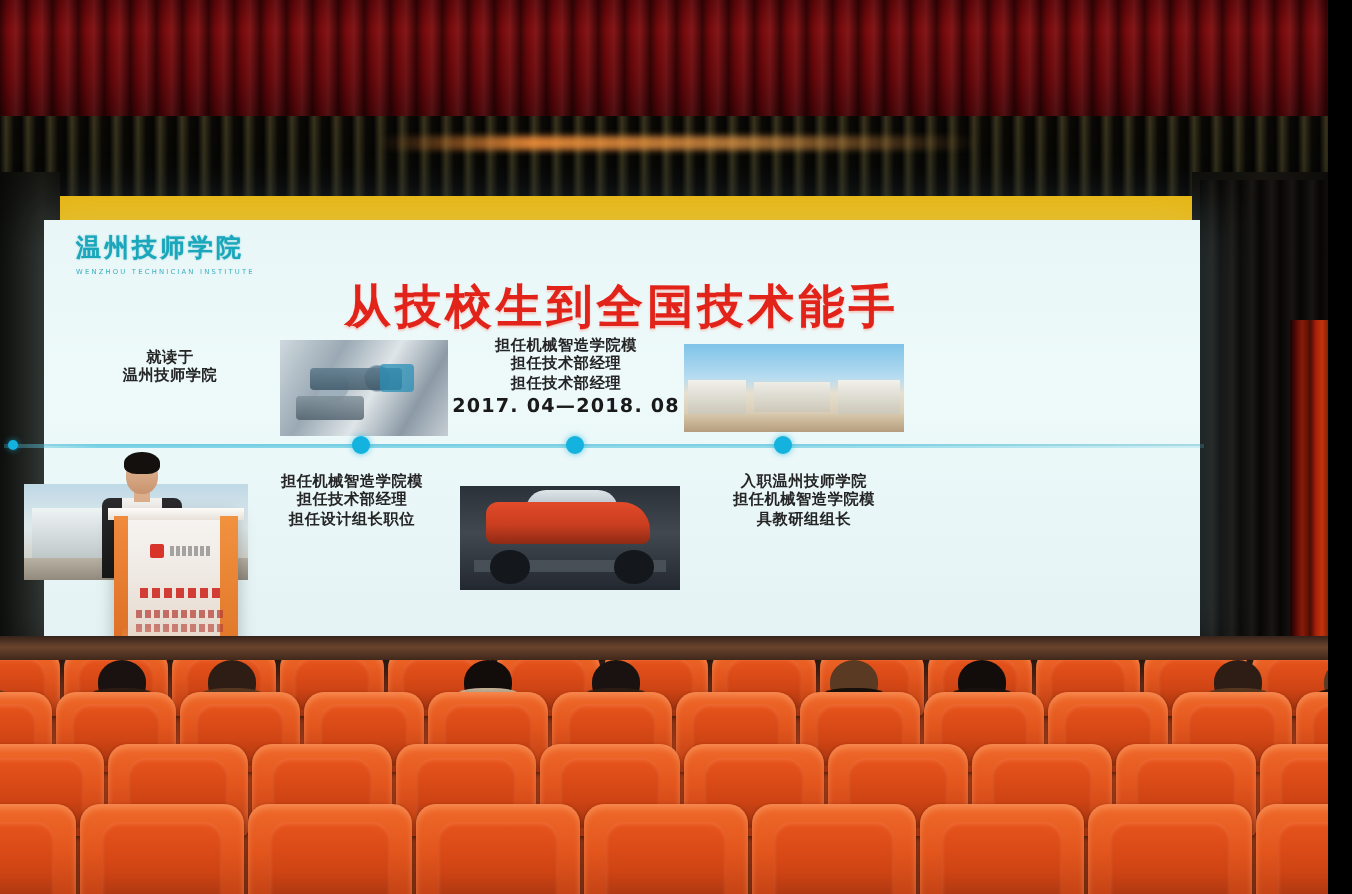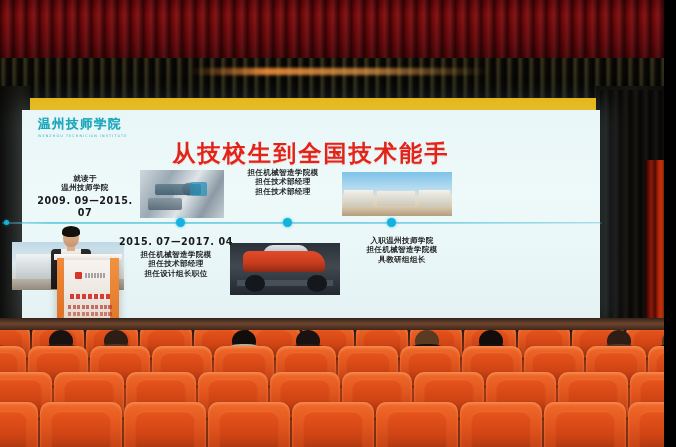--- a/index.html
+++ b/index.html
@@ -280,31 +280,30 @@
 
     <div class="rail"></div>
     <div class="dot small" style="left:-18px;"></div>
     <div class="dot" style="left:154px;"></div>
     <div class="dot" style="left:261px;"></div>
     <div class="dot" style="left:365px;"></div>
 
     <div class="tl above" style="left:8px;top:64px;width:110px;">
       <div class="body">就读于</div>
       <div class="body">温州技师学院</div>
-      <div class="date">2009. 09—2015. 07</div>
     </div>
 
     <div class="tl above" style="left:200px;top:58px;width:122px;">
       <div class="body">担任机械智造学院模</div>
       <div class="body">担任技术部经理</div>
       <div class="body">担任技术部经理</div>
+      <div class="date">2017. 04—2018. 08</div>
     </div>
 
     <div class="tl below" style="left:96px;top:126px;width:116px;">
-      <div class="date">2015. 07—2017. 04</div>
       <div class="body">担任机械智造学院模</div>
       <div class="body">担任技术部经理</div>
       <div class="body">担任设计组长职位</div>
     </div>
 
     <div class="tl below" style="left:322px;top:126px;width:116px;">
       <div class="body">入职温州技师学院</div>
       <div class="body">担任机械智造学院模</div>
       <div class="body">具教研组组长</div>
     </div>

